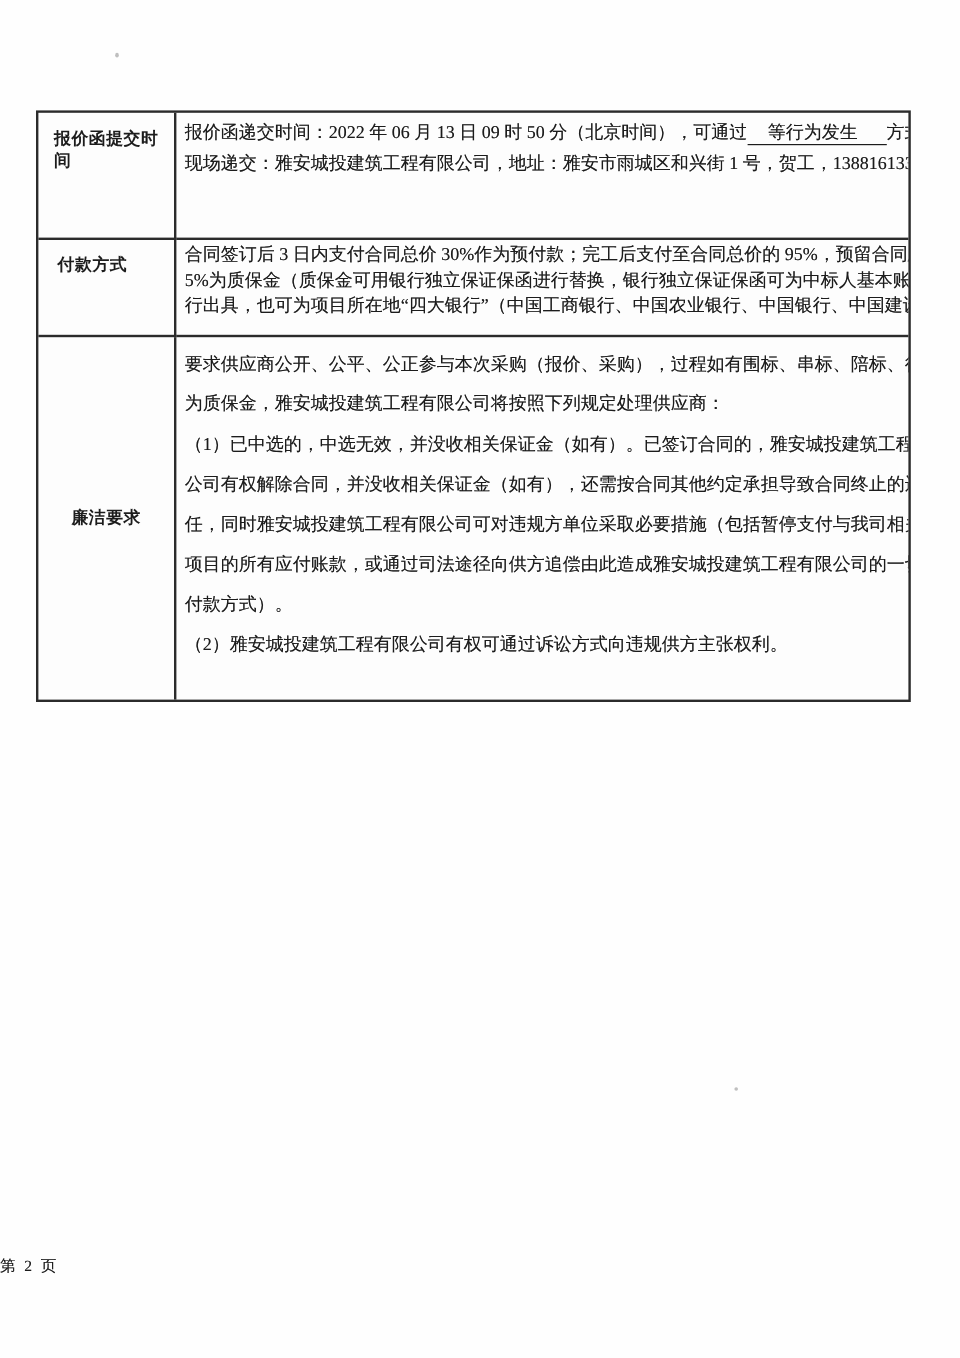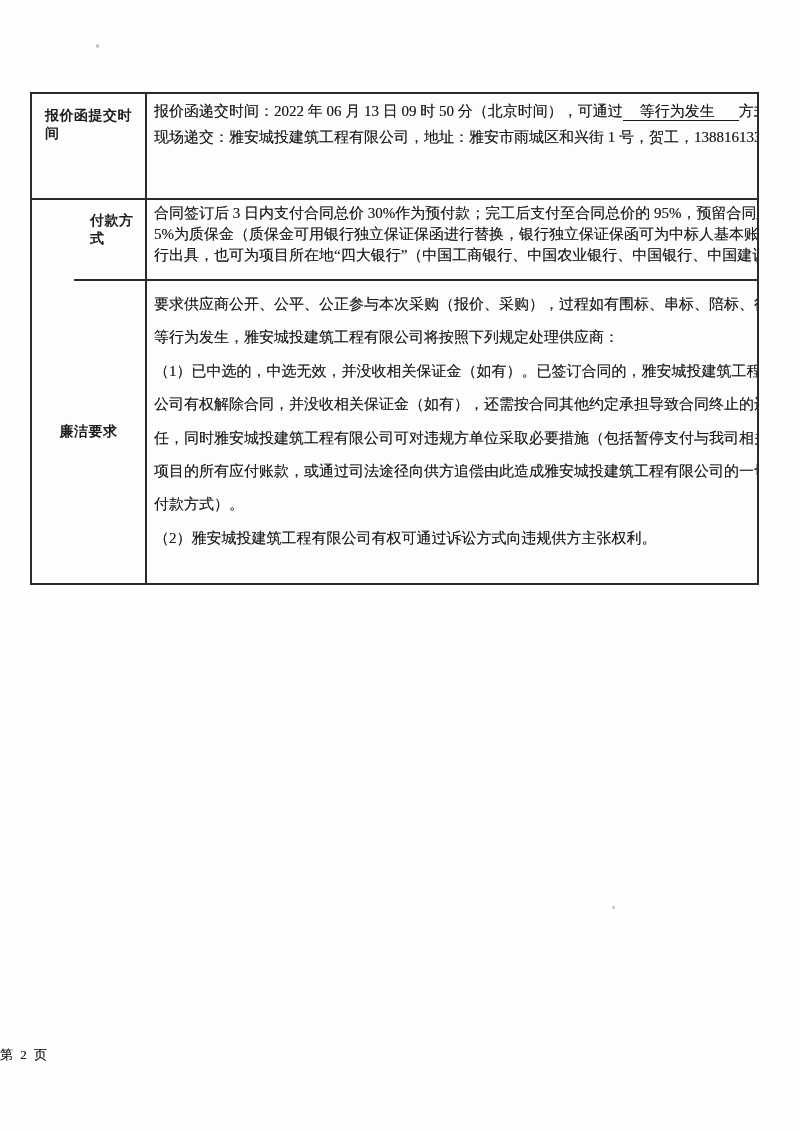--- a/index.html
+++ b/index.html
@@ -36,21 +36,21 @@
   .cell.label {
     border-right: 2px solid #2b2b2b;
     font-family: "Liberation Sans", "DejaVu Sans", sans-serif;
     font-weight: bold;
     font-size: 14px;
     letter-spacing: 0.5px;
   }
   .row1 { border-bottom: 2px solid #2b2b2b; }
   .row2 { border-bottom: 2px solid #2b2b2b; }
   .label.r1 { padding: 13px 2px 0 13px; }
-  .label.r2 { padding: 12px 2px 0 16px; margin-left: 42px; }
+  .label.r2 { padding: 12px 2px 0 16px; }
   .label.r3 {
     display: flex;
     align-items: center;
     justify-content: center;
     padding: 0 4px;
   }
   .content { padding: 0 4px 0 7px; overflow: hidden; }
   .content.r1 { padding-top: 4px; }
   .content.r2 { padding-top: 3px; }
   .content.r3 { padding-top: 7px; }
@@ -107,21 +107,21 @@
     <div class="cell label r2 row2">付款方式</div>
     <div class="cell content r2 row2">
       <div class="tline">合同签订后 3 日内支付合同总价 30%作为预付款；完工后支付至合同总价的 95%，预留合同总价的</div>
       <div class="tline">5%为质保金（质保金可用银行独立保证保函进行替换，银行独立保证保函可为中标人基本账户开户</div>
       <div class="tline">行出具，也可为项目所在地“四大银行”（中国工商银行、中国农业银行、中国银行、中国建设银</div>
     </div>
 
     <div class="cell label r3">廉洁要求</div>
     <div class="cell content r3">
       <div class="tline">要求供应商公开、公平、公正参与本次采购（报价、采购），过程如有围标、串标、陪标、行贿、</div>
-      <div class="tline">等行为发生，雅安城投建筑工程有限公司将按照下列规定处理供应商：</div>
+      <div class="tline">为质保金，雅安城投建筑工程有限公司将按照下列规定处理供应商：</div>
       <div class="tline">（1）已中选的，中选无效，并没收相关保证金（如有）。已签订合同的，雅安城投建筑工程有限</div>
       <div class="tline">公司有权解除合同，并没收相关保证金（如有），还需按合同其他约定承担导致合同终止的违约责</div>
       <div class="tline">任，同时雅安城投建筑工程有限公司可对违规方单位采取必要措施（包括暂停支付与我司相关合作</div>
       <div class="tline">项目的所有应付账款，或通过司法途径向供方追偿由此造成雅安城投建筑工程有限公司的一切经济</div>
       <div class="tline">付款方式）。</div>
       <div class="tline">（2）雅安城投建筑工程有限公司有权可通过诉讼方式向违规供方主张权利。</div>
     </div>
 
   </div>
 

